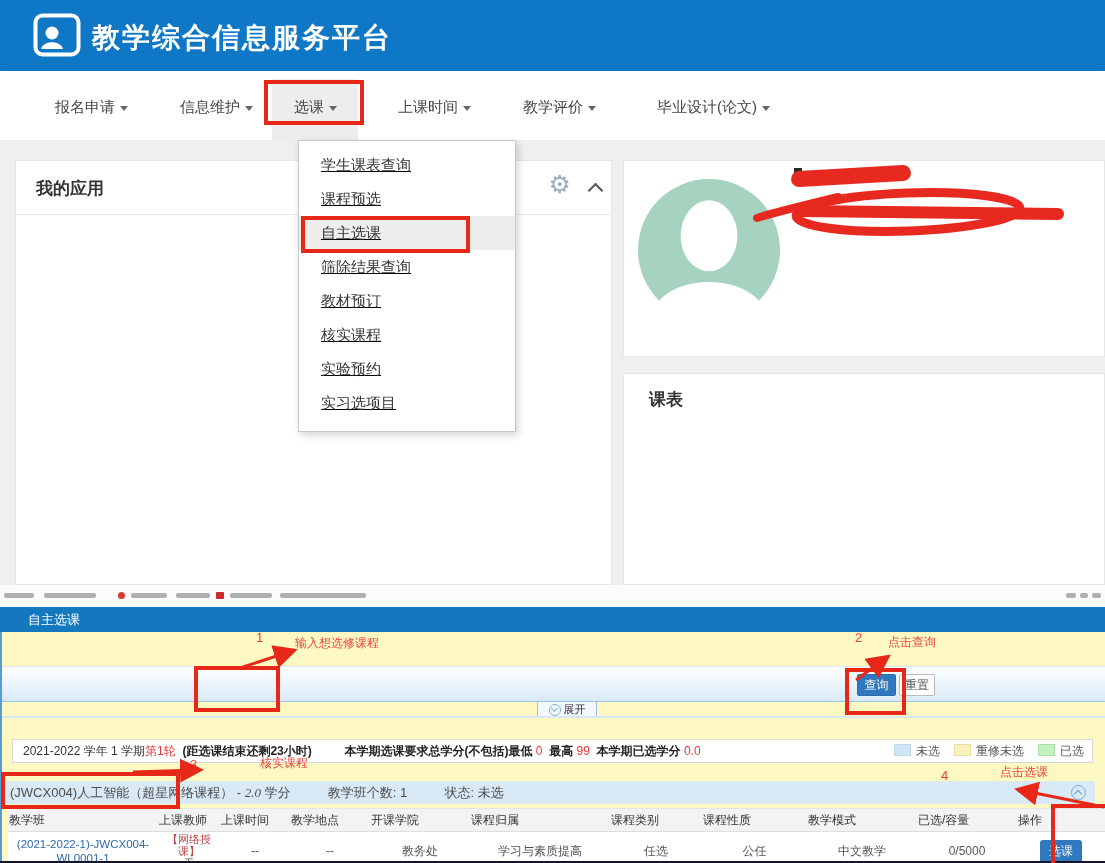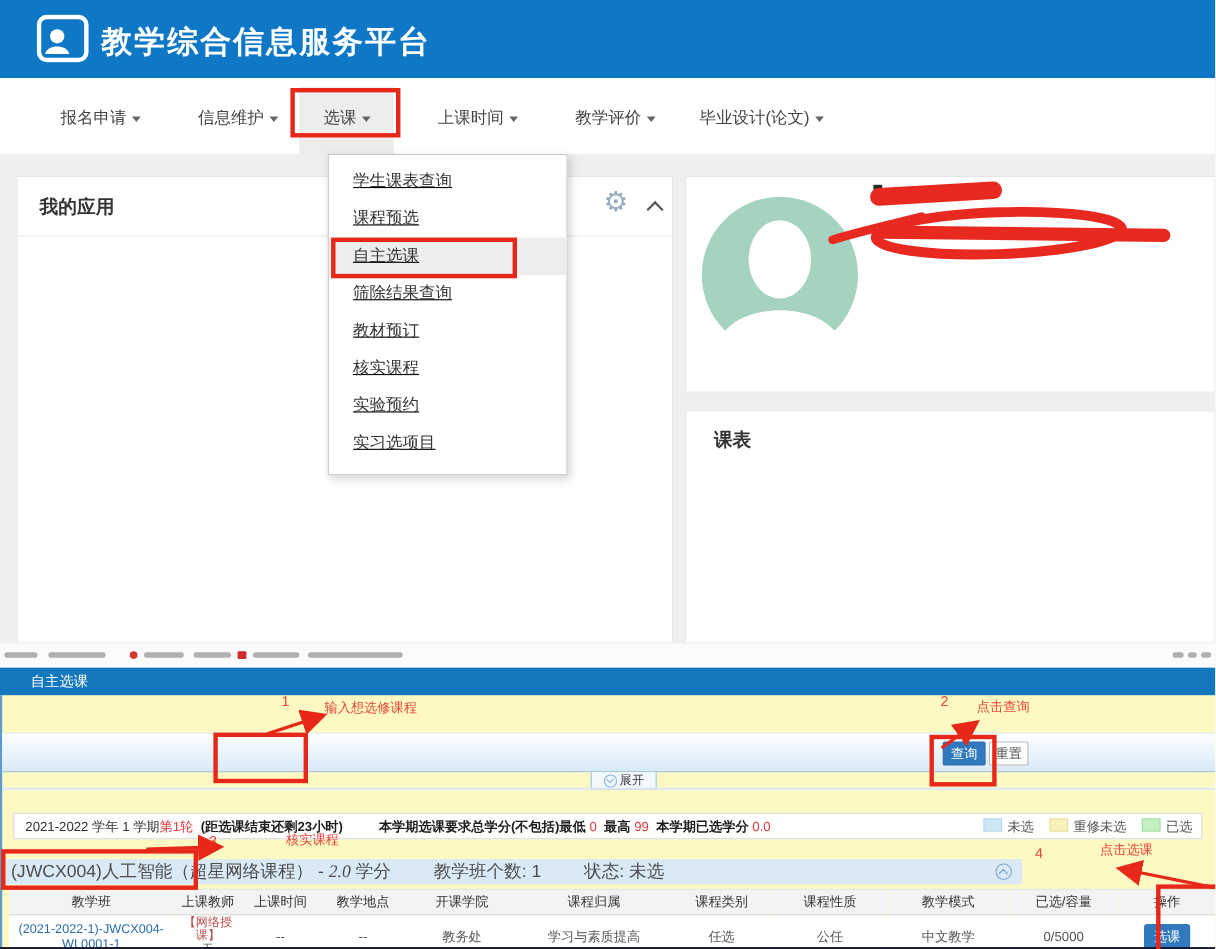--- a/index.html
+++ b/index.html
@@ -40,29 +40,29 @@
   .btn-light{position:absolute;background:#fdfdfd;color:#555;font-size:12px;border:1px solid #bbb;border-radius:2px;text-align:center;cursor:pointer;}
   .expand-tab{left:537px;top:702px;width:58px;height:15px;background:#f2f8fc;border:1px solid #9cc0de;border-top:none;font-size:11px;color:#334;display:flex;align-items:center;justify-content:center;gap:3px;cursor:pointer;}
   .circle-chev{display:inline-block;width:10px;height:10px;border:1px solid #8ab4d8;border-radius:50%;position:relative;}
   .circle-chev i{position:absolute;left:2.5px;top:1.5px;width:4px;height:4px;border-right:1.5px solid #8ab4d8;border-bottom:1.5px solid #8ab4d8;transform:rotate(45deg);}
   .faint-line{left:2px;top:716px;width:1103px;height:2px;background:#d9e8f4;}
   .sem-box{left:12px;top:739px;width:1081px;height:24px;border:1px solid #d9d9d9;box-sizing:border-box;background:#fff;font-size:12px;color:#333;line-height:22px;white-space:nowrap;padding-left:10px;}
   .sem-box b{color:#1d1d1d;}
   .red-t{color:#e4393c;}
   .legend{position:absolute;right:8px;top:0;height:22px;display:flex;align-items:center;gap:14px;font-size:12px;color:#555;}
   .legend .sw{display:inline-block;width:15px;height:10px;margin-right:5px;vertical-align:-1px;}
-  .band{left:2px;top:781px;width:927px;height:23px;background:#d9e9f6;font-size:16px;color:#4d4d4d;line-height:23px;white-space:nowrap;padding-left:8px;box-sizing:border-box;}
+  .band{left:2px;top:781px;width:1093px;height:23px;background:#d9e9f6;font-size:13px;color:#4d4d4d;line-height:23px;white-space:nowrap;padding-left:8px;box-sizing:border-box;}
   .band .crd{font-style:italic;font-family:"Liberation Serif",serif;}
   .band-chev{position:absolute;right:9px;top:4px;width:13px;height:13px;border:1px solid #7fa9cf;border-radius:50%;}
   .band-chev i{position:absolute;left:3px;top:4.5px;width:5px;height:5px;border-top:1.6px solid #6c9cc4;border-right:1.6px solid #6c9cc4;transform:rotate(-45deg);}
 
   
   .sel-table{left:8px;top:808px;width:1097px;}
   table{border-collapse:collapse;width:1097px;table-layout:fixed;font-size:12px;}
-  thead td{background:#f3f3f3;border-top:1px solid #e4e4e4;border-bottom:1px solid #dedede;height:20px;text-align:center;color:#333;overflow:hidden;}
+  thead td{background:#f3f3f3;border-top:1px solid #e4e4e4;border-bottom:1px solid #dedede;height:20px;color:#333;overflow:hidden;}
   tbody td{background:#fff;height:32px;text-align:center;color:#555;overflow:hidden;}
   .link{color:#2b6cb0;font-size:11.5px;cursor:pointer;}
   .tag-red{color:#b94a48;font-size:11px;display:block;line-height:12px;}
   .tname{display:block;line-height:12px;font-size:11px;}
   .row-btn{display:inline-block;padding:3px 9px;background:#3079be;color:#fff;border-radius:3px;font-size:12px;cursor:pointer;}
   .dark-bottom{left:0;top:861px;width:1105px;height:3px;background:#14142a;}
 
   
   .red-box{position:absolute;border:4px solid #e72717;z-index:40;pointer-events:none;}
   .ann{position:absolute;color:#e8443b;font-size:12px;z-index:45;white-space:nowrap;}
@@ -83,21 +83,21 @@
     <div class="abs app-title">教学综合信息服务平台</div>
   </div>
 
   <div class="abs navbar">
     <div class="abs nav-active-bg"></div>
     <span class="nav-item" style="left:55px"><span>报名申请</span><i class="caret-down"></i></span>
     <span class="nav-item" style="left:180px"><span>信息维护</span><i class="caret-down"></i></span>
     <span class="nav-item" style="left:294px"><span>选课</span><i class="caret-down"></i></span>
     <span class="nav-item" style="left:398px"><span>上课时间</span><i class="caret-down"></i></span>
     <span class="nav-item" style="left:523px"><span>教学评价</span><i class="caret-down"></i></span>
-    <span class="nav-item" style="left:636px"><span>毕业设计(论文)</span><i class="caret-down"></i></span>
+    <span class="nav-item" style="left:657px"><span>毕业设计(论文)</span><i class="caret-down"></i></span>
   </div>
 
   <div class="abs top-main">
 
     <div class="card" style="left:15px;top:20px;width:597px;height:425px">
       <div class="card-head">
         <span class="card-title">我的应用</span>
         <span class="gear">⚙</span>
         <i class="chev-up" style="right:10px;top:24px"></i>
       </div>

